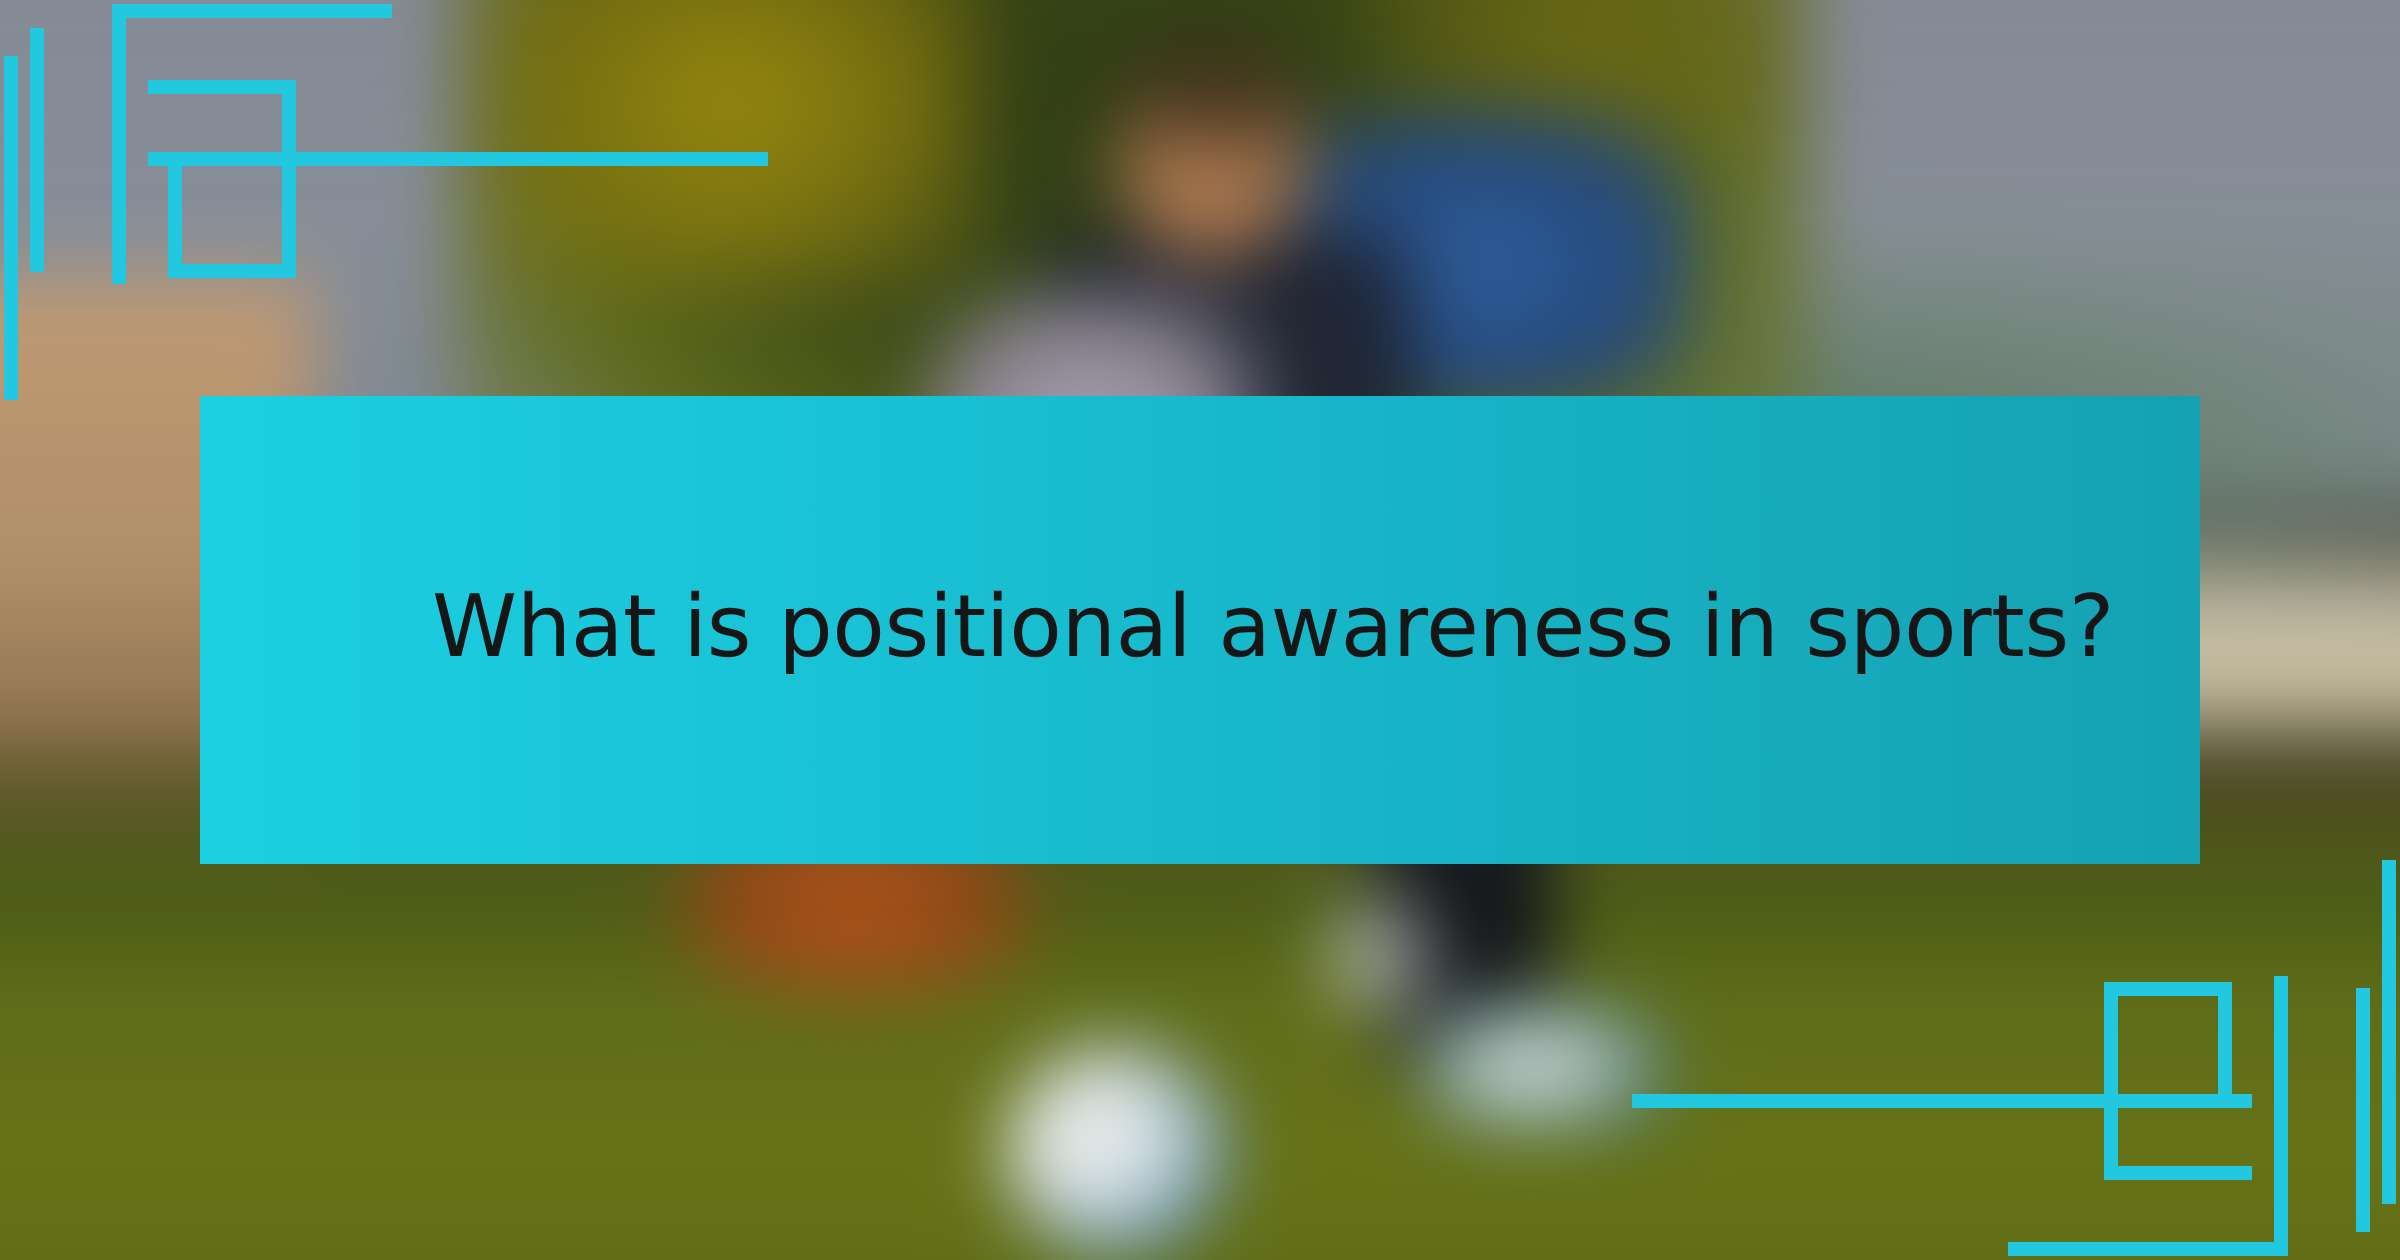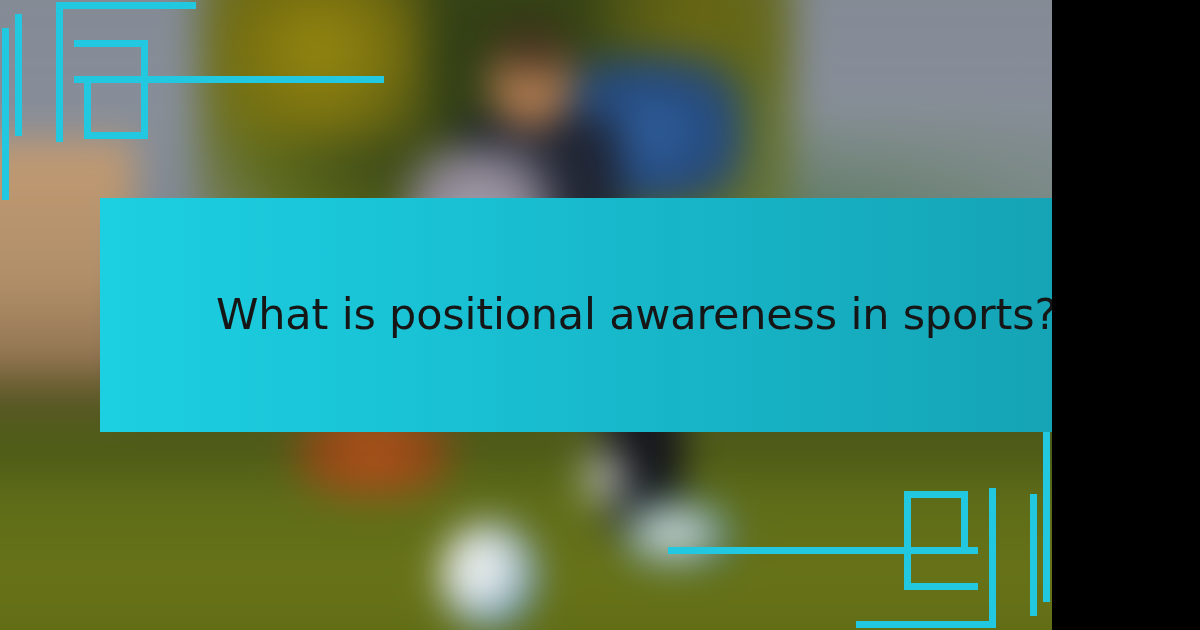--- a/index.html
+++ b/index.html
@@ -2,21 +2,21 @@
 <html><head>
 <meta charset="utf-8">
 <style>
   html, body {
     margin: 0;
     padding: 0;
     background: #000;
   }
   #canvas {
     position: relative;
-    width: 1052px;
+    width: 1200px;
     height: 630px;
     overflow: hidden;
     font-family: "Liberation Sans", sans-serif;
   }
 
   
   .bg-photo {
     position: absolute;
     inset: -40px;
     overflow: hidden;

